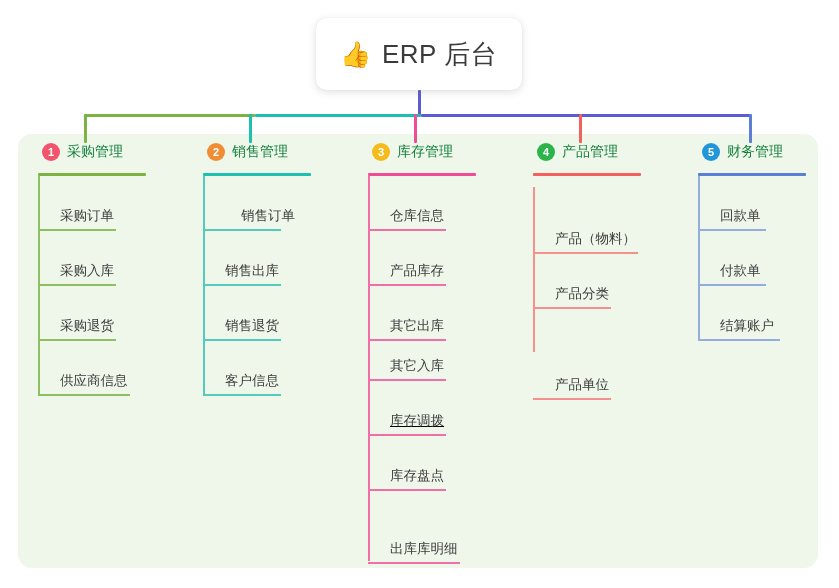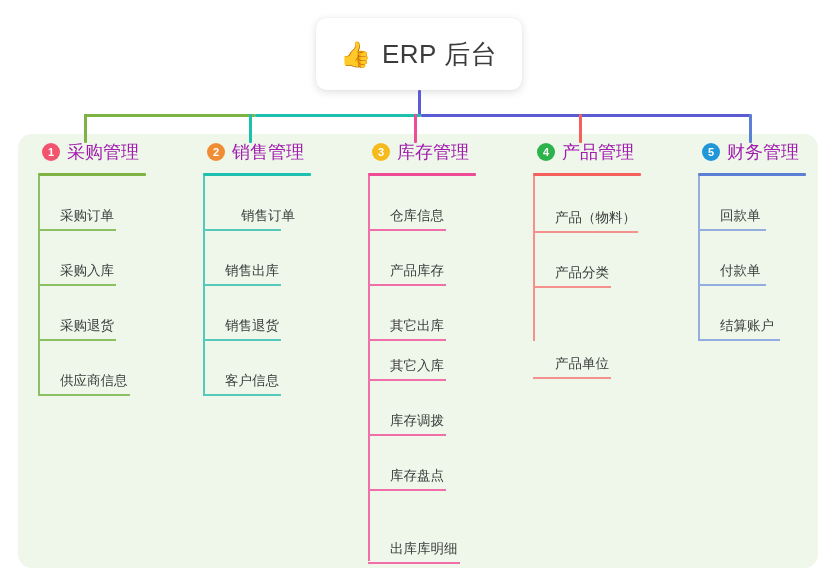--- a/index.html
+++ b/index.html
@@ -89,22 +89,22 @@
     height: 18px;
     border-radius: 50%;
     color: #ffffff;
     font-size: 11px;
     line-height: 18px;
     text-align: center;
     font-weight: bold;
     flex: 0 0 auto;
   }
   .col-title {
-    font-size: 18px;
-    color: #a21caf;
+    font-size: 14px;
+    color: #15803d;
     white-space: nowrap;
     font-weight: 500;
   }
   .col-rule {
     height: 3px;
     border-radius: 1px;
     margin-top: 9px;
   }
 
   
@@ -232,21 +232,21 @@
             <div class="leaf-rule" style="width: 78px; background: rgb(240, 111, 168);"></div>
           </div>
           <div class="leaf" style="height: 55px;">
             <span class="leaf-text">其它出库</span>
             <div class="leaf-rule" style="width: 78px; background: rgb(240, 111, 168);"></div>
           </div>
           <div class="leaf" style="height: 40px;">
             <span class="leaf-text">其它入库</span>
             <div class="leaf-rule" style="width: 78px; background: rgb(240, 111, 168);"></div>
           </div>
-          <div class="leaf" style="height: 55px;">
+          <div class="leaf" style="height: 55px; text-decoration: underline;">
             <span class="leaf-text">库存调拨</span>
             <div class="leaf-rule" style="width: 78px; background: rgb(240, 111, 168);"></div>
           </div>
           <div class="leaf" style="height: 55px;">
             <span class="leaf-text">库存盘点</span>
             <div class="leaf-rule" style="width: 78px; background: rgb(240, 111, 168);"></div>
           </div>
           <div class="leaf" style="height: 73px;">
             <span class="leaf-text">出库库明细</span>
             <div class="leaf-rule" style="width: 92px; background: rgb(240, 111, 168);"></div>
@@ -254,21 +254,21 @@
         </div>
       </div>
       <div class="column" style="left: 533px;">
         <div class="col-head">
           <span class="badge" style="background: rgb(44, 179, 74);">4</span>
           <span class="col-title">产品管理</span>
         </div>
         <div class="col-rule" style="width: 108px; background: rgb(244, 97, 92);"></div>
         <div class="leaves" style="height: 165px;">
           <div class="spine" style="height: 165px; background: rgb(245, 144, 140);"></div>
-          <div class="leaf" style="height: 57px;">
+          <div class="leaf" style="height: 67px; margin-top: 11px;">
             <span class="leaf-text">产品（物料）</span>
             <div class="leaf-rule" style="width: 105px; background: rgb(245, 144, 140);"></div>
           </div>
           <div class="leaf" style="height: 55px;">
             <span class="leaf-text">产品分类</span>
             <div class="leaf-rule" style="width: 78px; background: rgb(245, 144, 140);"></div>
           </div>
           <div class="leaf" style="height: 55px; margin-top: 36px;">
             <span class="leaf-text">产品单位</span>
             <div class="leaf-rule" style="width: 78px; background: rgb(245, 144, 140);"></div>

